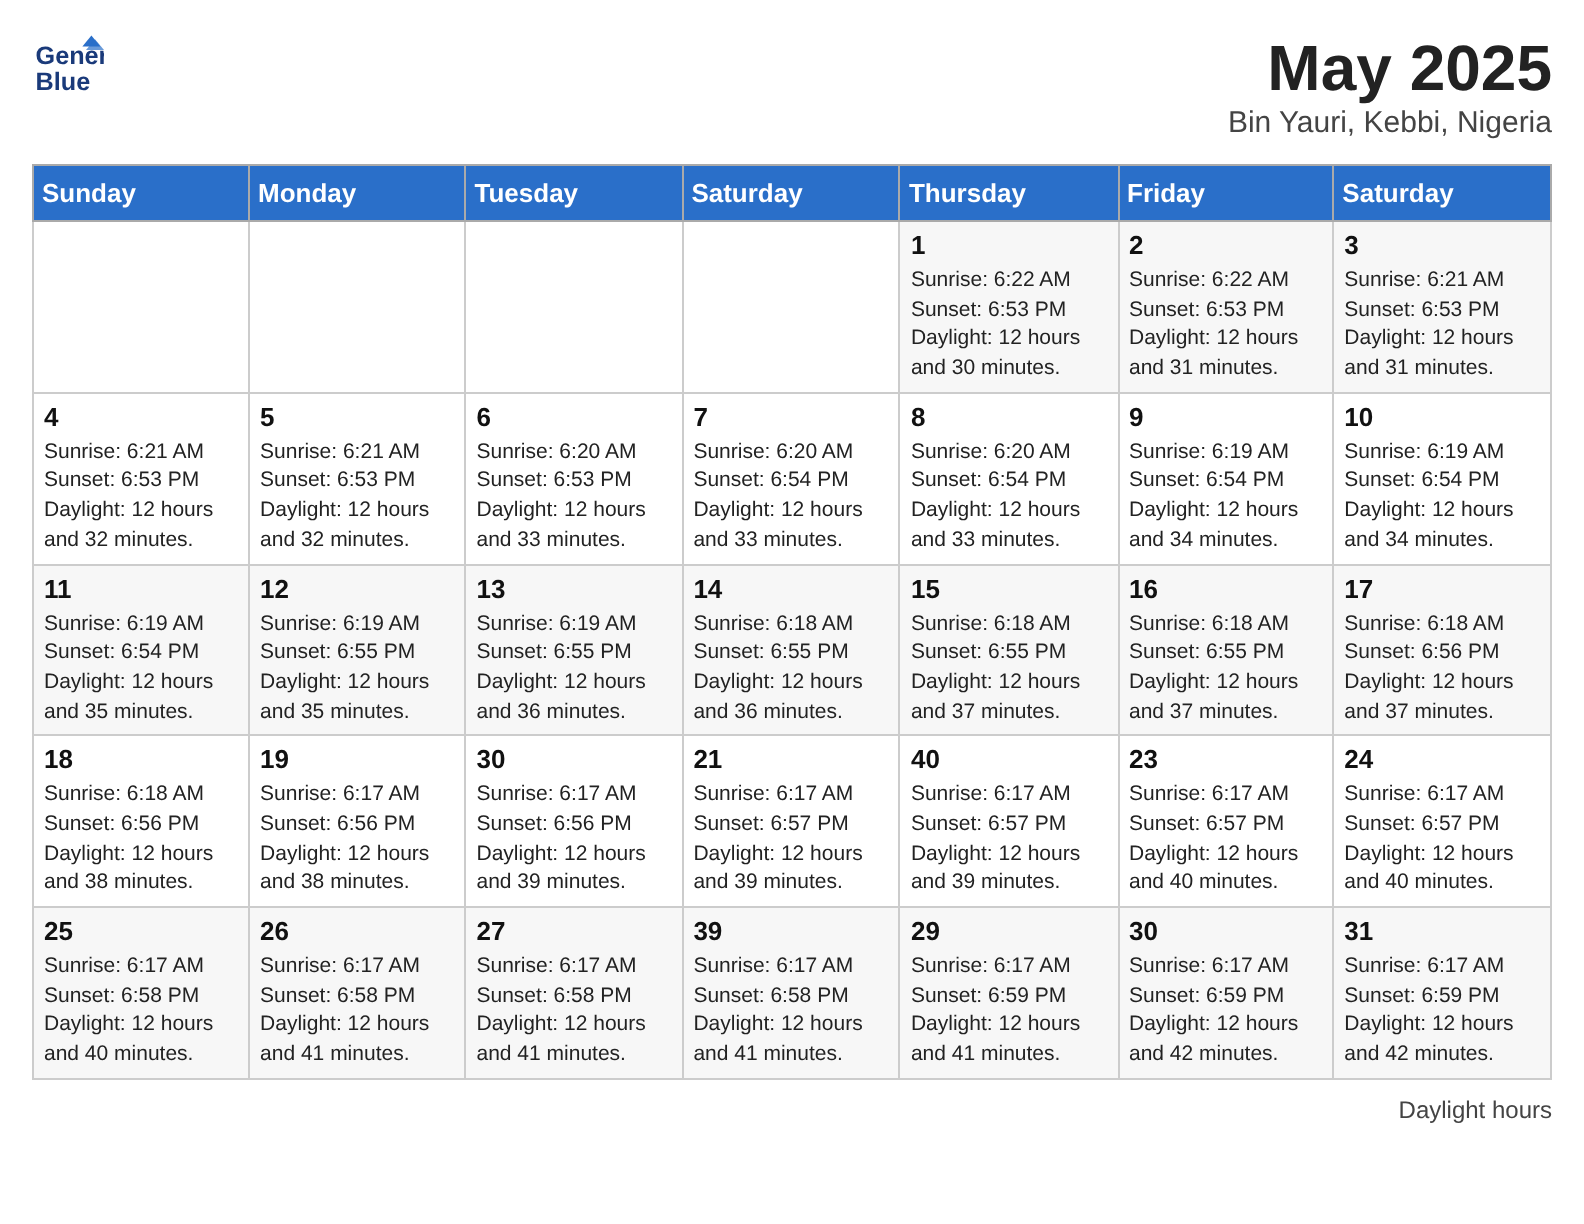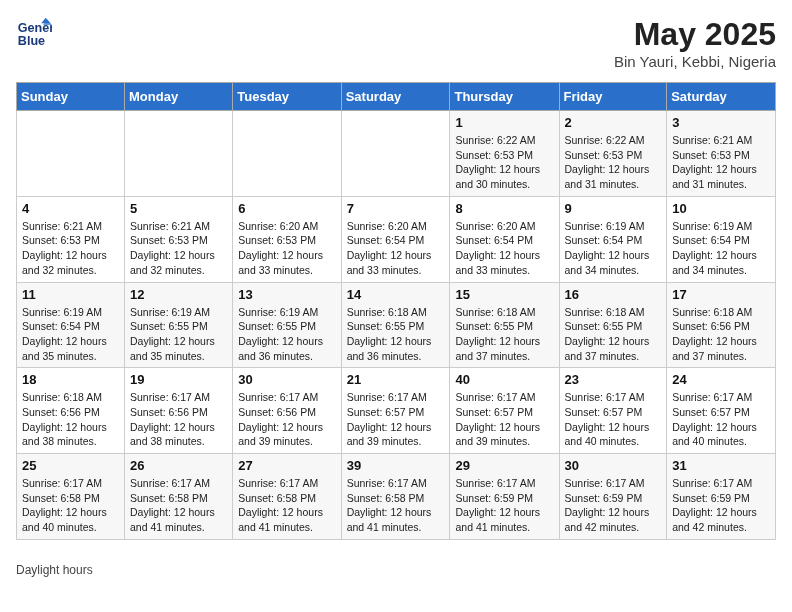--- a/index.html
+++ b/index.html
@@ -74,24 +74,24 @@
     }
     .day-info {
       font-size: 10.5px;
       color: #222;
       line-height: 1.4;
     }
     .empty-cell {
       background: #fff !important;
     }
     .footer {
-      margin-top: 23px;
+      margin-top: 8px;
       font-size: 12px;
       color: #444;
-      text-align: left;
+      text-align: right;
     }
   </style>
 </head>
 <body>
 
 <div class="header">
   <div class="logo">
     <svg class="logo-icon" viewBox="0 0 40 40" width="40" height="40">
       <text x="2" y="18" font-size="14" font-weight="bold" fill="#1a3a7a">General</text>
       <text x="2" y="32" font-size="14" font-weight="bold" fill="#1a3a7a">Blue</text>

